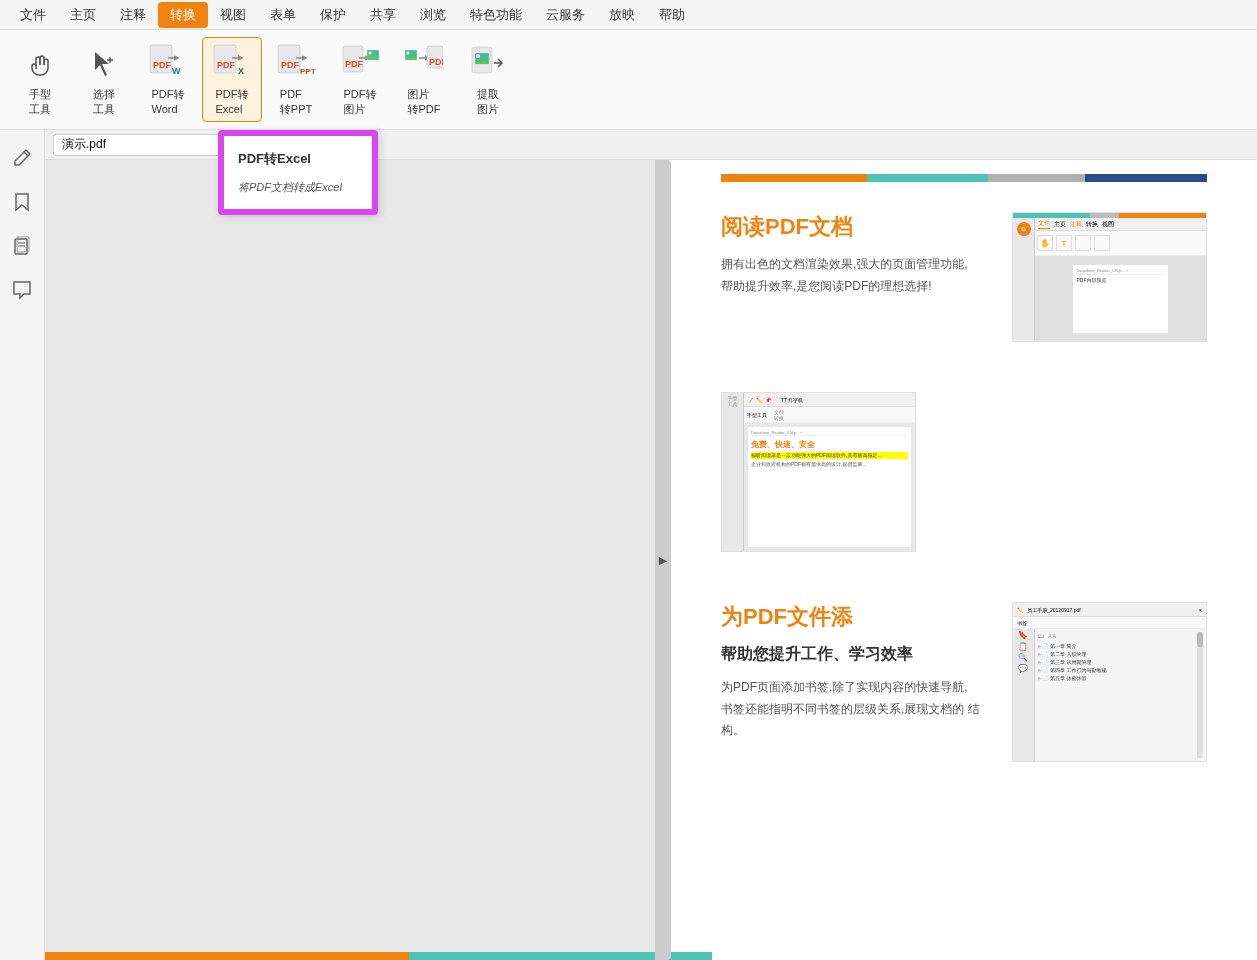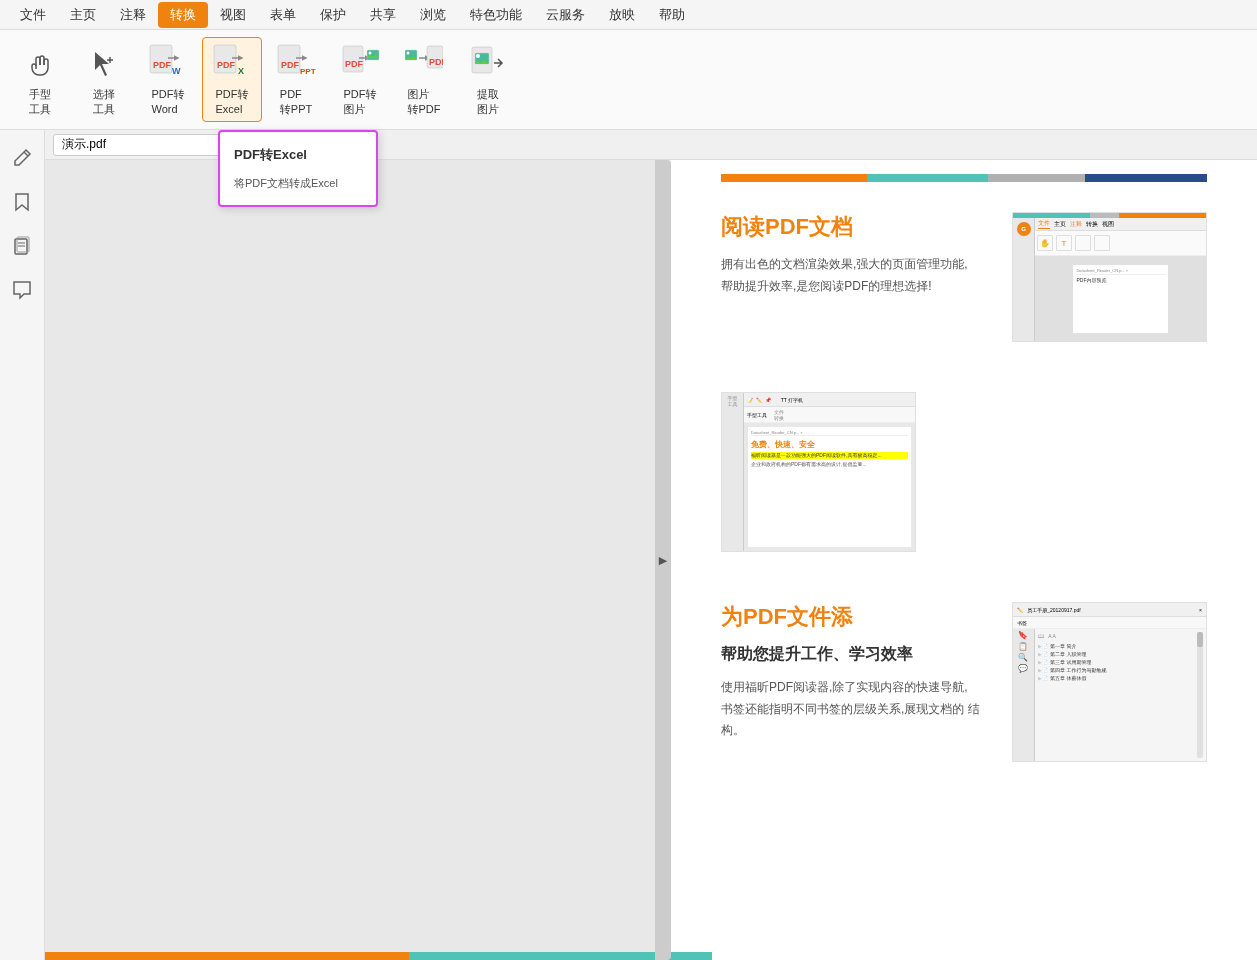--- a/index.html
+++ b/index.html
@@ -130,35 +130,35 @@
       margin-bottom: 30px;
     }
     .color-bar-segment { height: 100%; }
 
     
     .dropdown-popup {
       position: absolute;
       left: 218px;
       top: 130px;
       background: white;
-      border: 2px solid #d946ef;
+      border: 6px solid #d946ef;
       border-radius: 4px;
       box-shadow: 2px 2px 8px rgba(0,0,0,0.15);
       padding: 8px 0;
       z-index: 100;
       width: 160px;
     }
     .dropdown-item {
       padding: 6px 14px;
       font-size: 12px;
       cursor: pointer;
       color: #333;
     }
     .dropdown-item.bold { font-weight: bold; font-size: 13px; }
-    .dropdown-item.sub { color: #555; font-size: 11px; }
+    .dropdown-item.sub { color: #555; font-size: 11px; font-style: italic; }
 
     
     .toolbar-btn.highlighted {
       background: #fff3e0;
       border: 1px solid #f0820f;
     }
   </style>
 </head>
 <body>
 
@@ -428,21 +428,21 @@
             </div>
           </div>
         </div>
       </div>
     </div>
 
     <div class="pdf-section">
       <div class="pdf-text">
         <div class="pdf-title">为PDF文件添</div>
         <div class="pdf-subtitle">帮助您提升工作、学习效率</div>
-        <div class="pdf-desc">使用福昕PDF阅读器,除了实现内容的快速导航,
+        <div class="pdf-desc">为PDF页面添加书签,除了实现内容的快速导航,
 书签还能指明不同书签的层级关系,展现文档的
 结构。</div>
       </div>
 
       <div style="width:195px; height:160px; border:1px solid #e0e0e0; overflow:hidden; flex-shrink:0;">
         <div style="background:#f5f5f5; height:100%; font-size:6px;">
           <div style="background:#f0f0f0; height:14px; display:flex; align-items:center; padding:0 4px; border-bottom:1px solid #ddd; font-size:5px; gap:4px;">
             <span>✏️</span>
             <span style="flex:1;">员工手册_20120917.pdf</span>
             <span>×</span>

